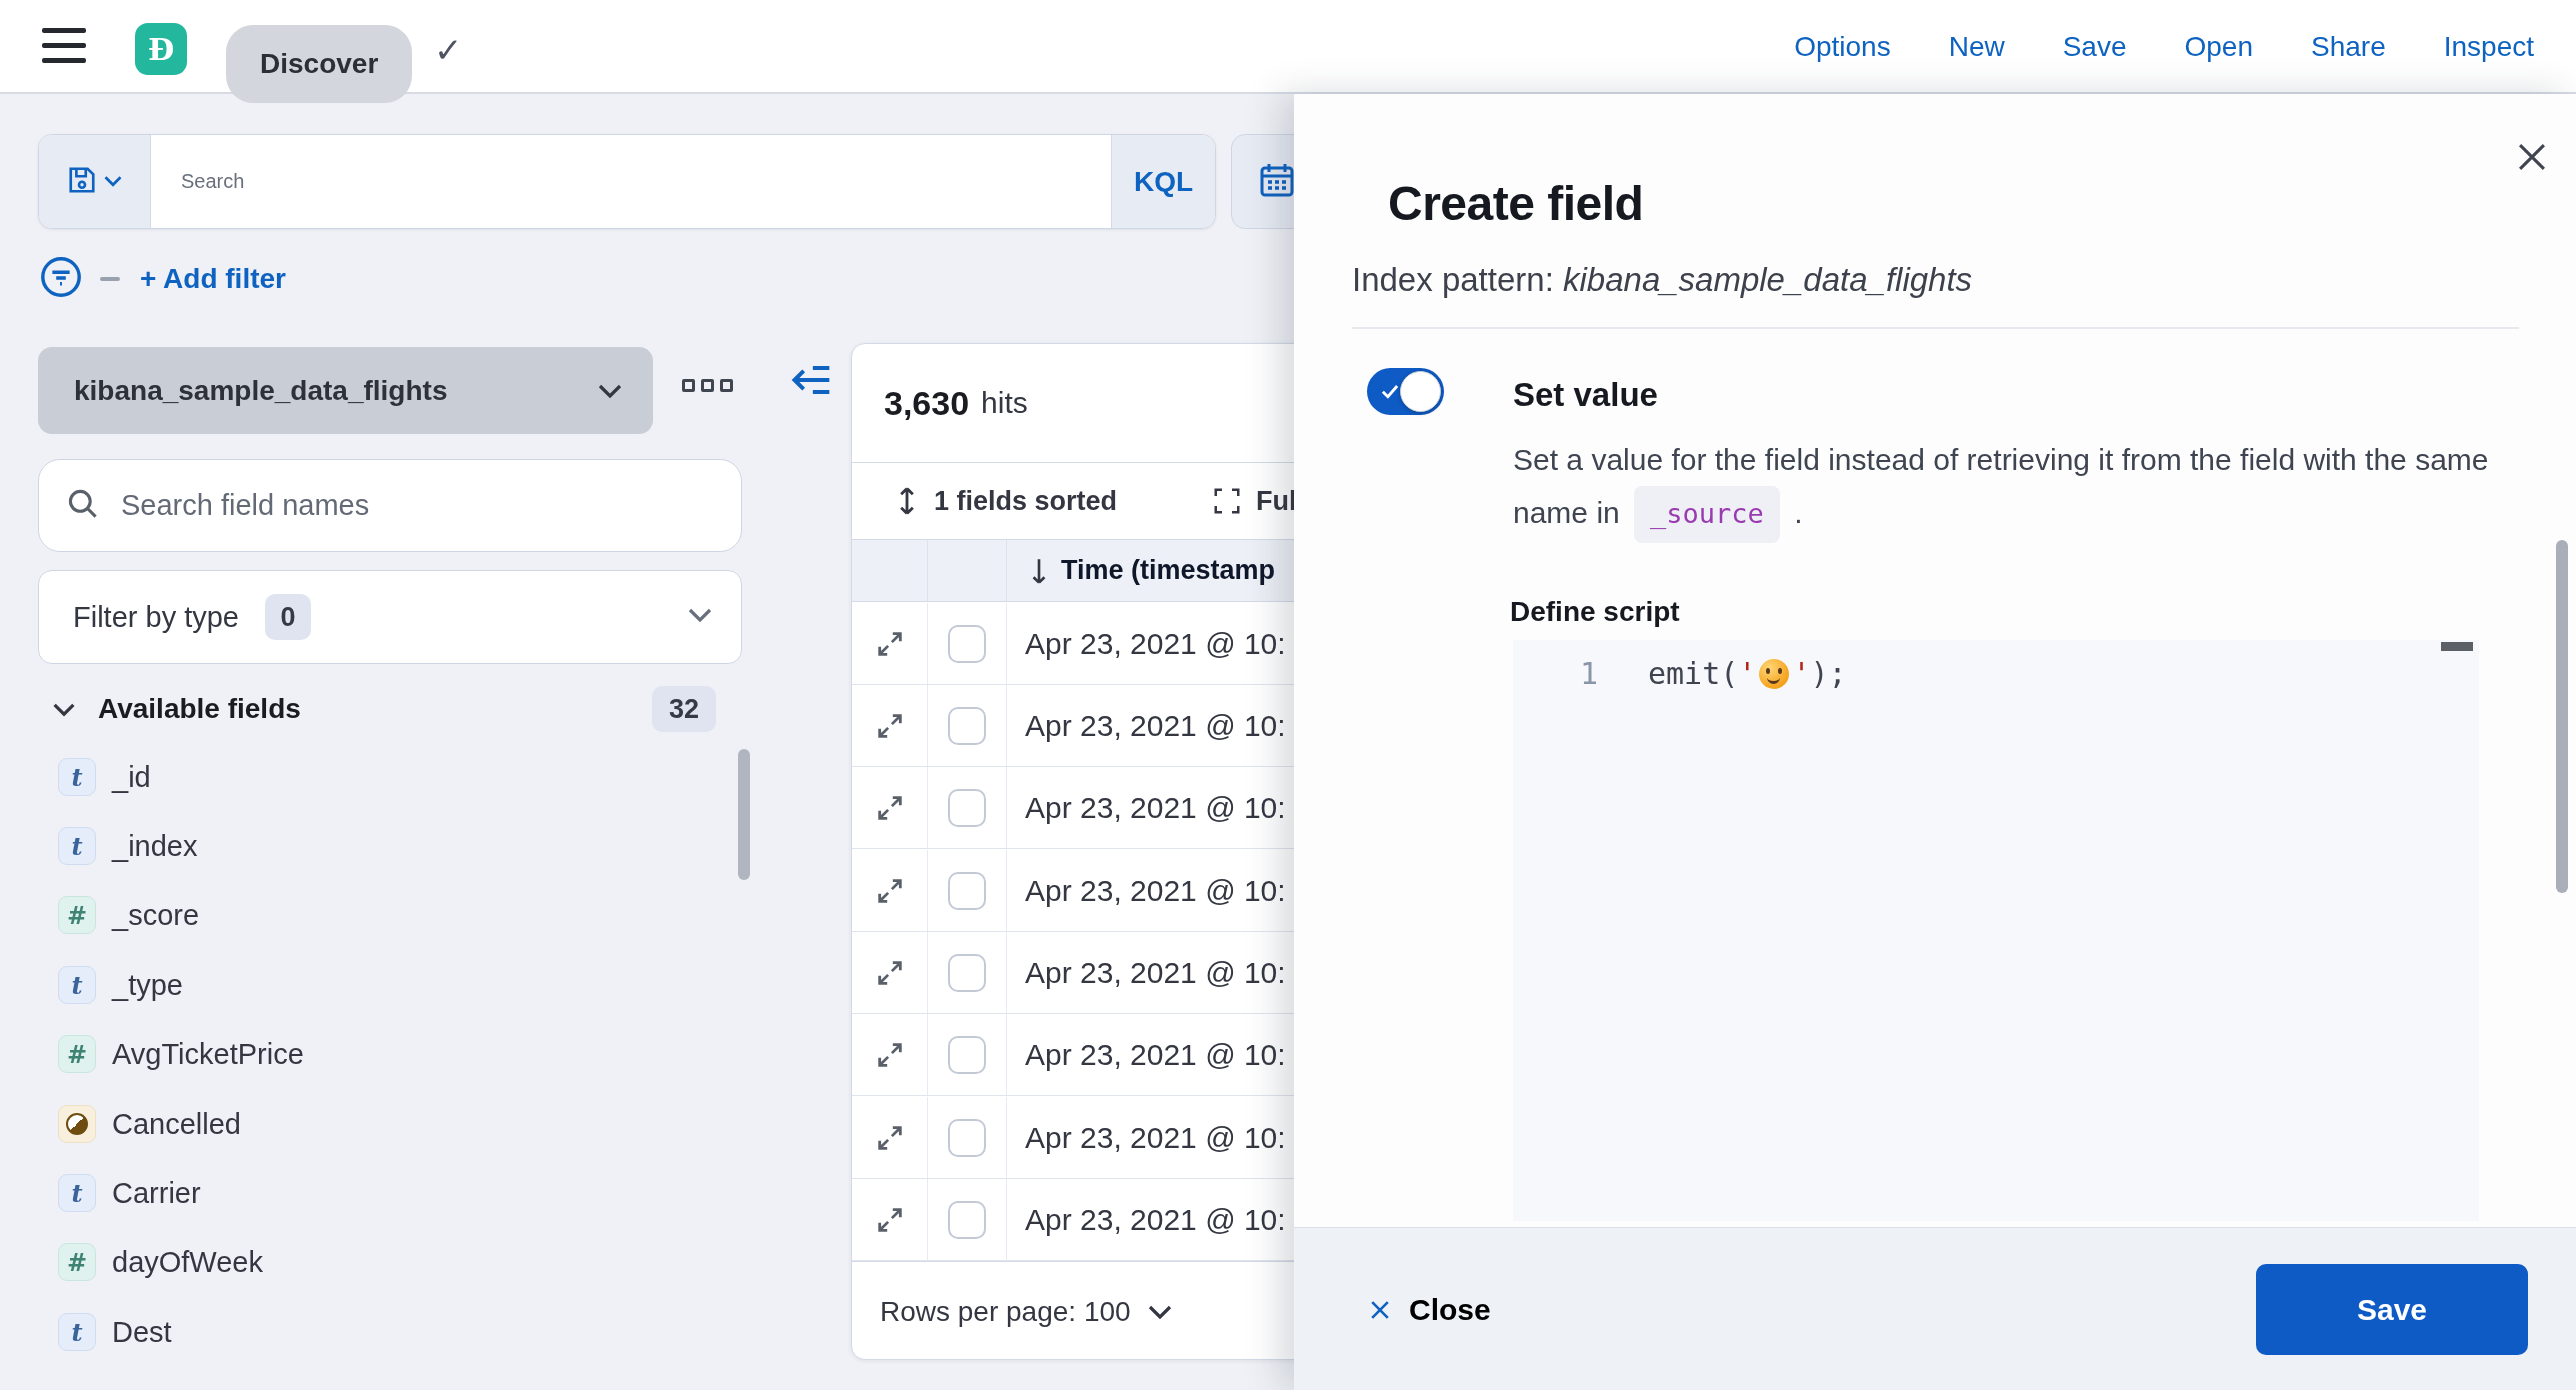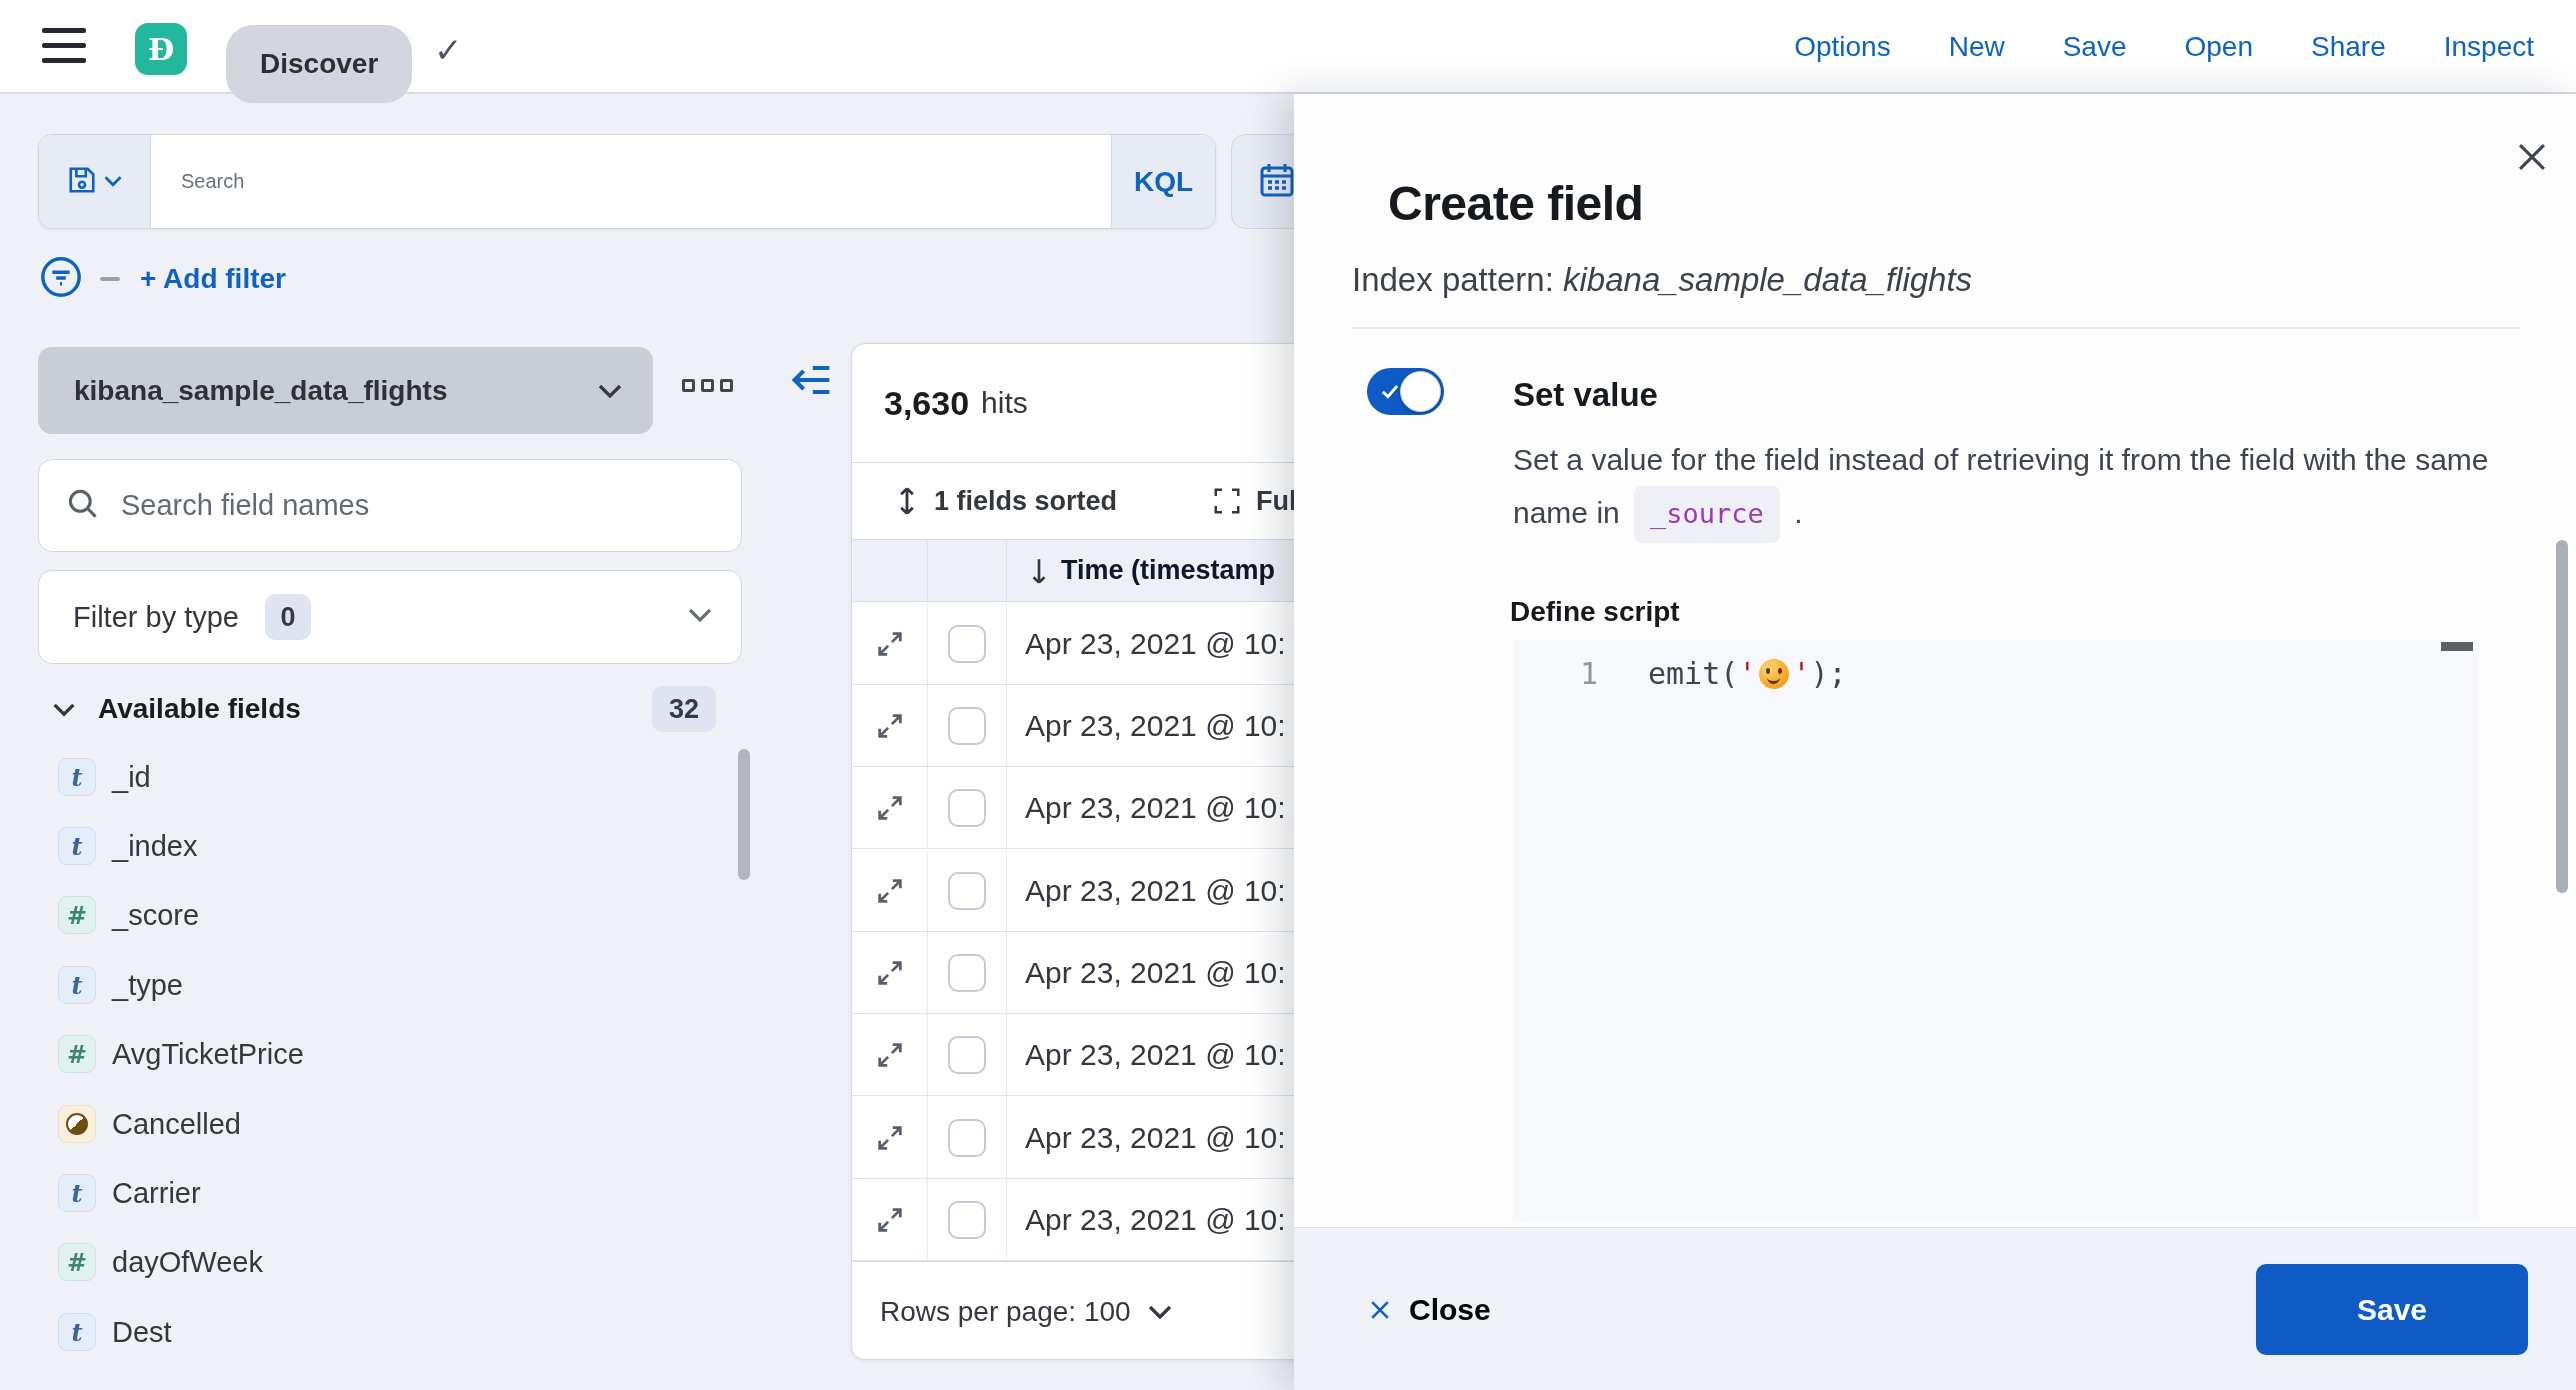--- a/index.html
+++ b/index.html
@@ -23,21 +23,21 @@
   .cal-btn{position:absolute;left:1231px;top:134px;width:91px;height:95px;border-radius:14px;background:#e7ebf4;border:1px solid #cfd6e3;box-sizing:border-box;display:flex;align-items:center;justify-content:center;cursor:pointer;z-index:2;}
   .filter-row{position:absolute;left:38px;top:254px;height:50px;display:flex;align-items:center;z-index:2;}
   .filter-dash{width:20px;height:4px;background:#9aa1ae;border-radius:2px;margin:0 20px 0 16px;}
   .add-filter{font-size:28px;font-weight:600;color:#0e62c0;cursor:pointer;}
   
   .idx-pill{position:absolute;left:38px;top:347px;width:615px;height:87px;border-radius:14px;background:#c9cdd5;display:flex;align-items:center;justify-content:space-between;padding:0 30px 0 36px;box-sizing:border-box;cursor:pointer;z-index:2;}
   .idx-pill span{font-size:28px;font-weight:700;color:#2e3238;}
   .boxes-icon{position:absolute;left:682px;top:379px;display:flex;gap:6px;cursor:pointer;z-index:2;}
   .boxes-icon i{width:13px;height:13px;border:3.5px solid #404650;border-radius:2px;box-sizing:border-box;display:block;}
   .collapse-icon{position:absolute;left:789px;top:361px;cursor:pointer;z-index:2;}
-  .fsearch{position:absolute;left:38px;top:459px;width:704px;height:93px;border-radius:14px;background:#ffffff;border:1px solid #cfd6e3;box-sizing:border-box;display:flex;align-items:center;z-index:2;}
+  .fsearch{position:absolute;left:38px;top:459px;width:704px;height:93px;border-radius:22px;background:#ffffff;border:1px solid #cfd6e3;box-sizing:border-box;display:flex;align-items:center;z-index:2;}
   .fsearch input{flex:1;border:none;outline:none;background:transparent;font-family:"Liberation Sans",sans-serif;font-size:29px;color:#343741;}
   .fsearch input::placeholder{color:#636a76;}
   .ftype{position:absolute;left:38px;top:570px;width:704px;height:94px;border-radius:14px;background:#ffffff;border:1px solid #cfd6e3;box-sizing:border-box;display:flex;align-items:center;padding:0 28px 0 34px;cursor:pointer;z-index:2;}
   .ftype-label{font-size:29px;color:#343741;}
   .count-badge{background:#dfe4f0;border-radius:10px;color:#353a44;font-weight:600;font-size:27px;display:flex;align-items:center;justify-content:center;}
   .avail{position:absolute;left:38px;top:684px;width:704px;height:50px;display:flex;align-items:center;z-index:2;cursor:pointer;}
   .avail-label{font-size:28px;font-weight:700;color:#1a1c21;margin-left:22px;}
   .side-scroll{position:absolute;left:738px;top:749px;width:12px;height:131px;border-radius:6px;background:#b0b5bf;z-index:2;}
   .field-item{position:absolute;left:38px;height:40px;display:flex;align-items:center;gap:16px;cursor:pointer;z-index:2;}
   .fbadge{width:38px;height:38px;border-radius:9px;box-sizing:border-box;display:flex;align-items:center;justify-content:center;font-family:"DejaVu Serif",serif;font-style:italic;font-weight:700;font-size:24px;margin-left:20px;}

